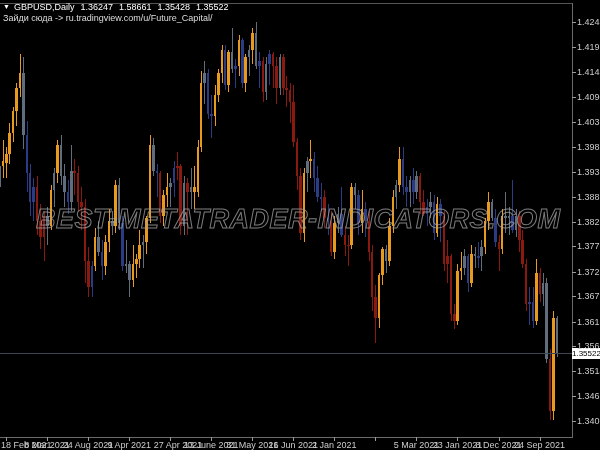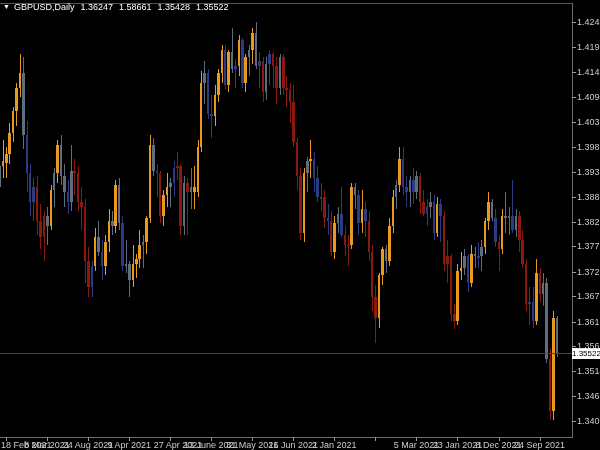--- a/index.html
+++ b/index.html
@@ -361,31 +361,33 @@
       <div class="abs" style="left: 546.4px; top: 277.855px; width: 1px; height: 85.6019px; background: rgb(95, 109, 124);"></div>
       <div class="abs" style="left: 545.4px; top: 282.61px; width: 2.5px; height: 76.0906px; background: rgb(95, 109, 124);"></div>
       <div class="abs" style="left: 549.82px; top: 349.19px; width: 1px; height: 70.3838px; background: rgb(138, 25, 16);"></div>
       <div class="abs" style="left: 548.82px; top: 358.701px; width: 2.5px; height: 52.3123px; background: rgb(138, 25, 16);"></div>
       <div class="abs" style="left: 553.24px; top: 311.144px; width: 1px; height: 108.429px; background: rgb(231, 154, 30);"></div>
       <div class="abs" style="left: 552.24px; top: 318.278px; width: 2.5px; height: 92.7354px; background: rgb(231, 154, 30);"></div>
       <div class="abs" style="left: 556.66px; top: 315.71px; width: 1px; height: 41.6596px; background: rgb(95, 109, 124);"></div>
       <div class="abs" style="left: 555.66px; top: 318.42px; width: 2.5px; height: 34.4785px; background: rgb(95, 109, 124);"></div>
     </div>
 
+  <div class="abs" id="watermark">BEST-METATRADER-INDICATORS.COM</div>
 
   <div class="abs" id="bid-line" style="top: 353px;"></div>
   <div class="abs" id="bid-box" style="top: 348px;">1.35522</div>
 
   <div class="abs" id="price-axis" style="left:573px;top:0;width:27px;height:437px;"></div>
 
   <div class="abs" id="time-axis" style="left:0;top:437px;width:600px;height:13px;"></div>
 
   <div class="abs" id="title-line">
     <span id="dropdown-tri">▼</span><span id="symbol-name">GBPUSD,Daily</span><span class="num">1.36247</span><span class="num">1.58661</span><span class="num">1.35428</span><span class="num">1.35522</span>
   </div>
+  <div class="abs" id="comment-line">Зайди сюда -&gt; ru.tradingview.com/u/Future_Capital/</div>
 
 <div class="abs" style="left: 572px; top: 22px; width: 4px; height: 1px; background: rgb(154, 154, 154);"></div>
     <div class="abs ylab" style="left: 577px; top: 17px;">1.42480</div>
     <div class="abs" style="left: 572px; top: 47.205px; width: 4px; height: 1px; background: rgb(154, 154, 154);"></div>
     <div class="abs ylab" style="left: 577px; top: 42.205px;">1.41950</div>
     <div class="abs" style="left: 572px; top: 71.9344px; width: 4px; height: 1px; background: rgb(154, 154, 154);"></div>
     <div class="abs ylab" style="left: 577px; top: 66.9344px;">1.41430</div>
     <div class="abs" style="left: 572px; top: 97.1395px; width: 4px; height: 1px; background: rgb(154, 154, 154);"></div>
     <div class="abs ylab" style="left: 577px; top: 92.1395px;">1.40900</div>
     <div class="abs" style="left: 572px; top: 121.869px; width: 4px; height: 1px; background: rgb(154, 154, 154);"></div>

